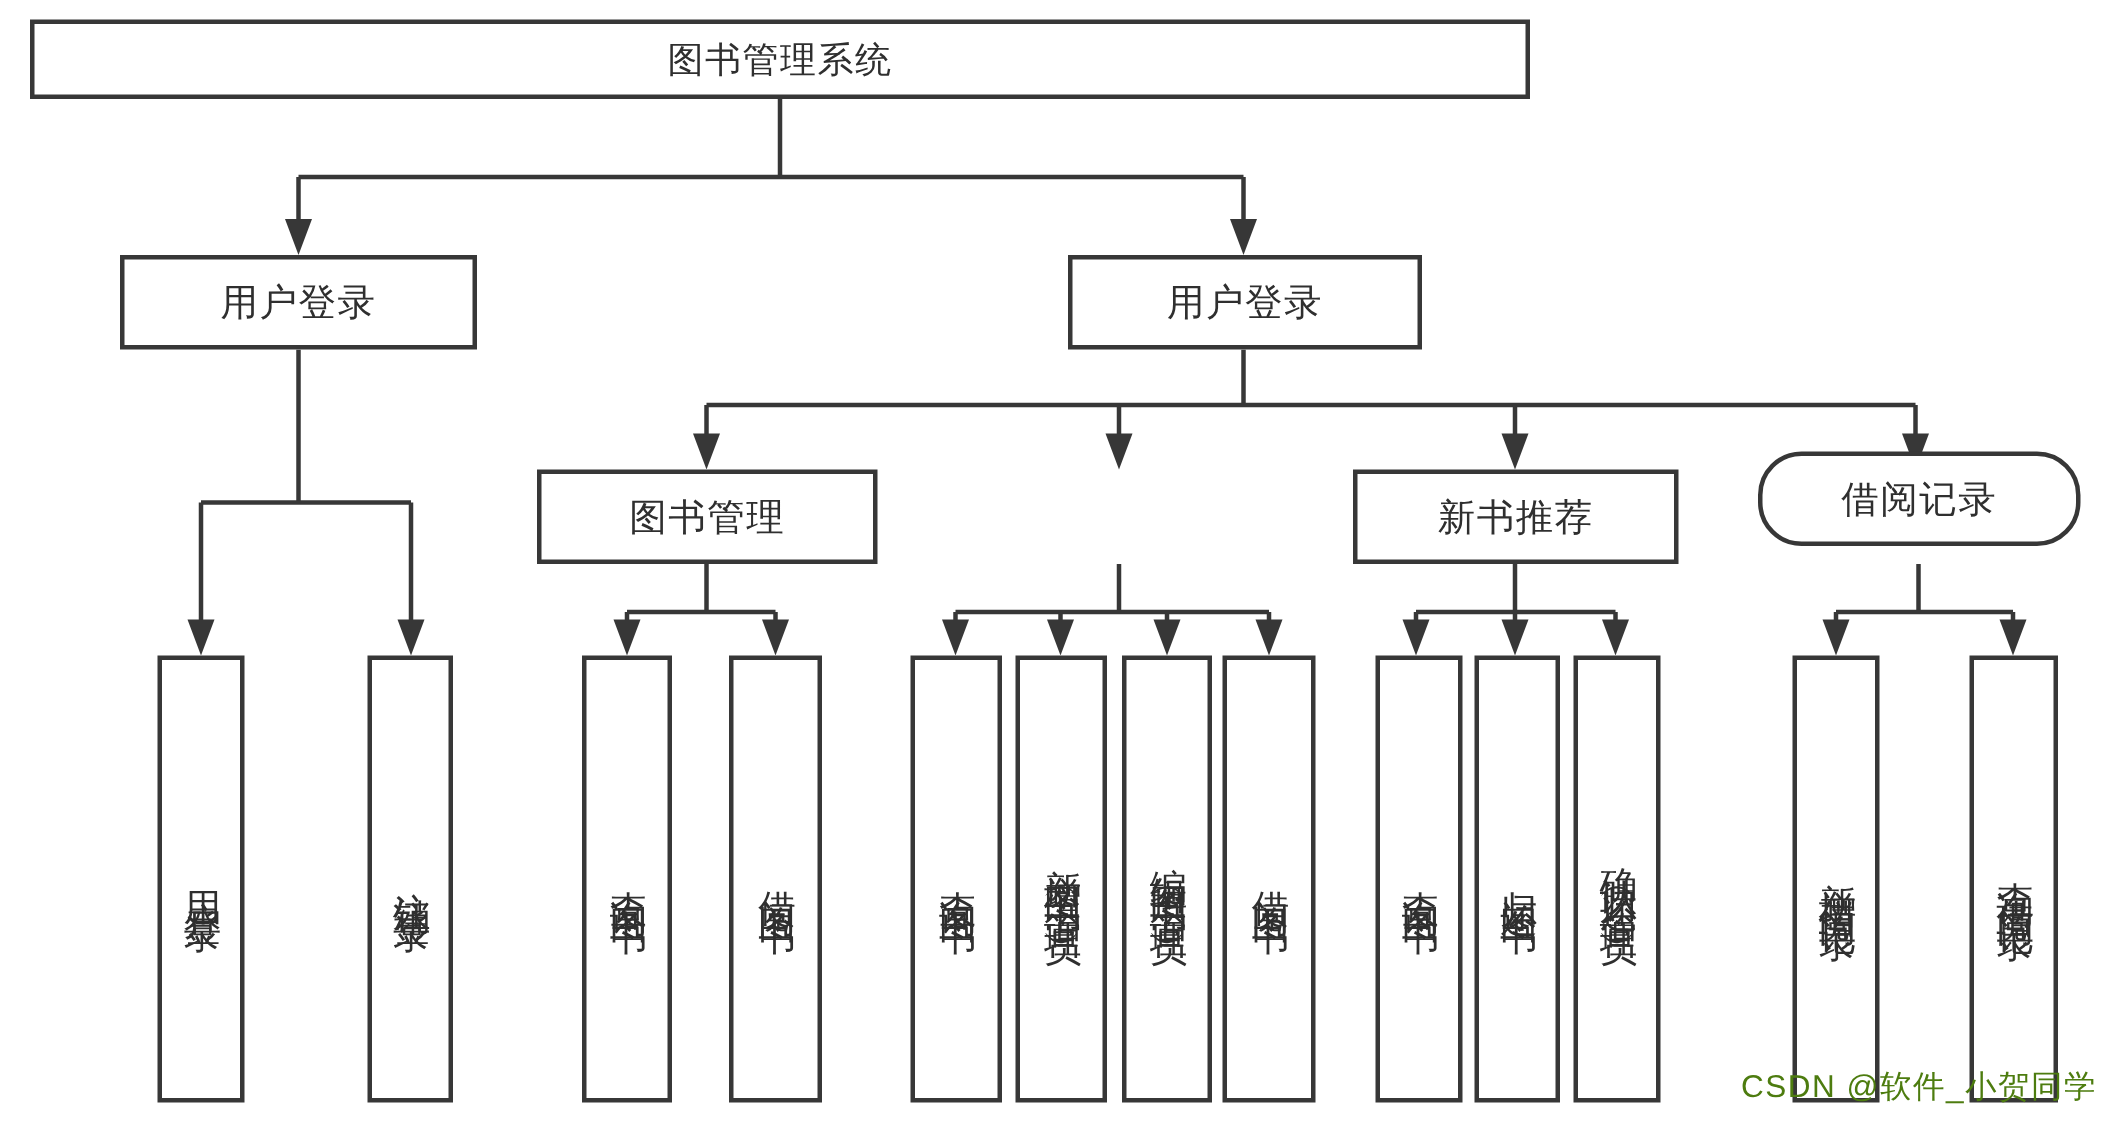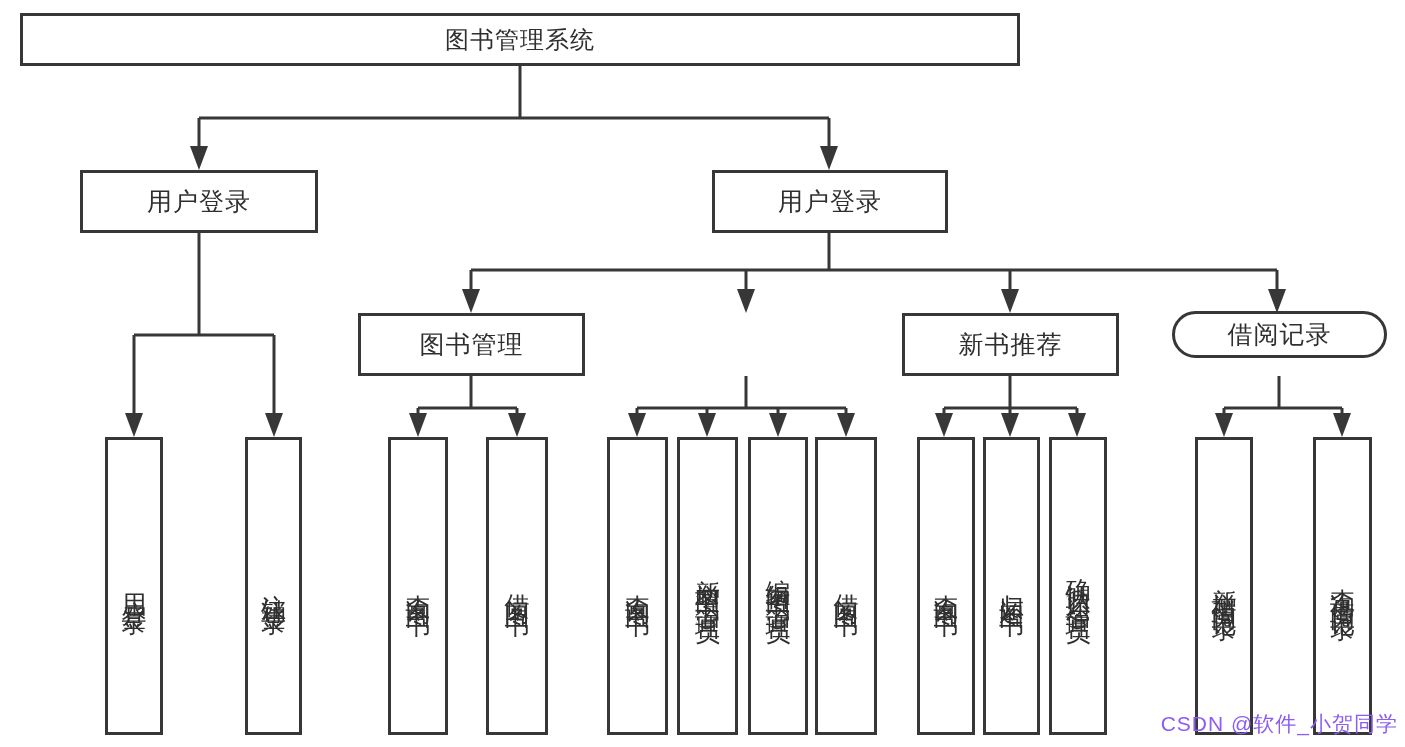--- a/index.html
+++ b/index.html
@@ -16,21 +16,21 @@
   }
   .hbox{font-size:25px;letter-spacing:1px;}
   .root{font-size:24px;}
   .leaf{top:437px;height:298px;}
   .vtext{
     writing-mode:vertical-rl;text-orientation:mixed;
     font-size:25px;letter-spacing:6px;line-height:1;white-space:nowrap;
   }
   .watermark{
     position:absolute;right:7px;top:710px;font-size:21px;letter-spacing:1px;
-    color:#8b5cf6;z-index:5;
+    color:#4d7c0f;z-index:5;
   }
 </style>
 </head>
 <body>
 
 <div class="canvas">
 
   <svg class="connectors" id="connectors">
       <line x1="520" y1="66" x2="520" y2="118"></line>
       <line x1="199" y1="118" x2="829" y2="118"></line>
@@ -96,21 +96,21 @@
   <div class="box hbox" style="left:712px;top:170px;width:236px;height:63px;">
     <span>用户登录</span>
   </div>
 
   <div class="box hbox" style="left:358px;top:313px;width:227px;height:63px;">
     <span>图书管理</span>
   </div>
   <div class="box hbox" style="left:902px;top:313px;width:217px;height:63px;">
     <span>新书推荐</span>
   </div>
-  <div class="box hbox" style="left:1172px;top:311px;width:215px;height:47px;border-radius:29px;">
+  <div class="box hbox" style="left:1172px;top:301px;width:215px;height:63px;border-radius:29px;">
     <span>借阅记录</span>
   </div>
 
   <div class="box leaf" style="left:105px;width:58px;">
     <span class="vtext">用户登录</span>
   </div>
   <div class="box leaf" style="left:245px;width:57px;">
     <span class="vtext">注销登录</span>
   </div>
 

